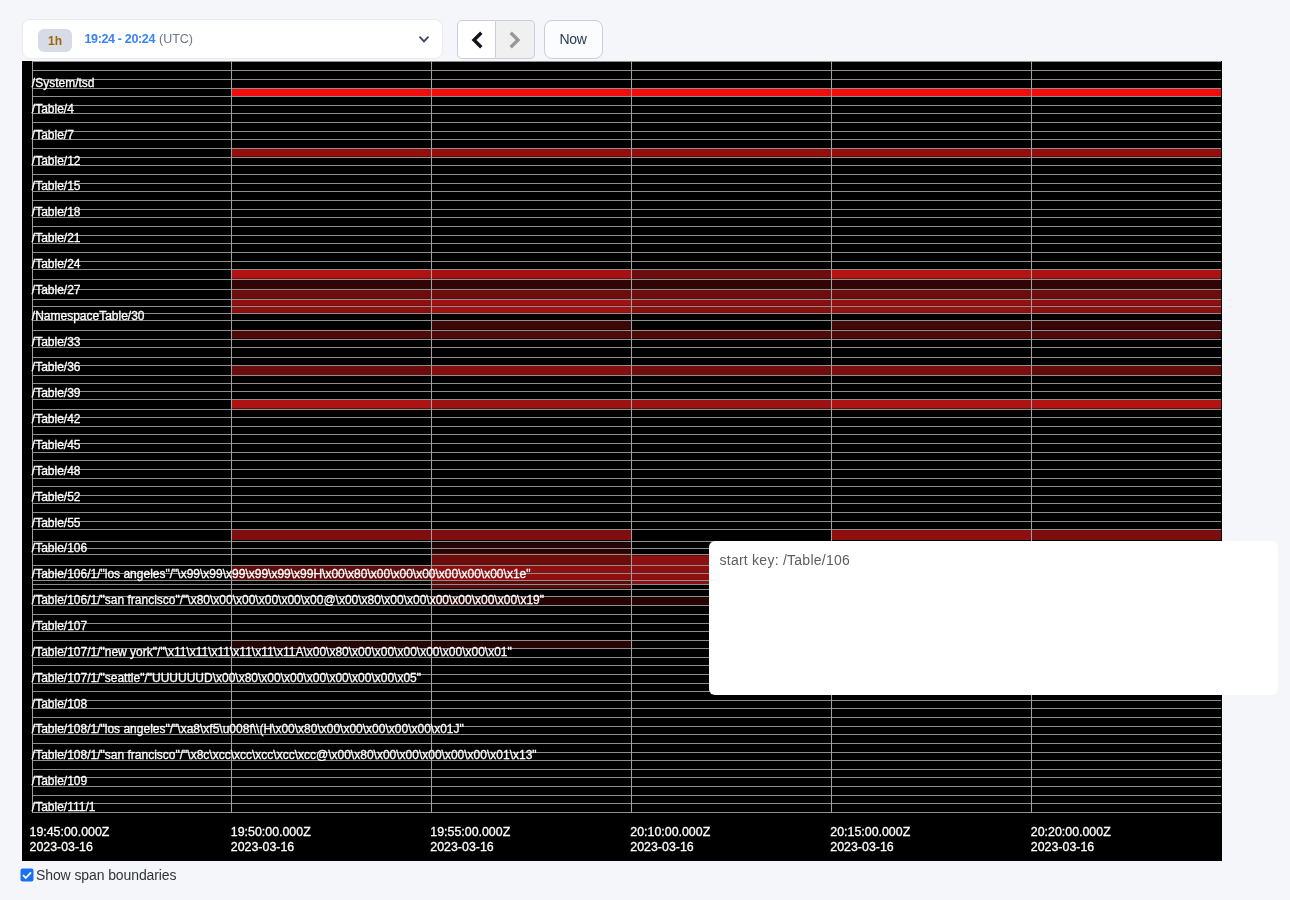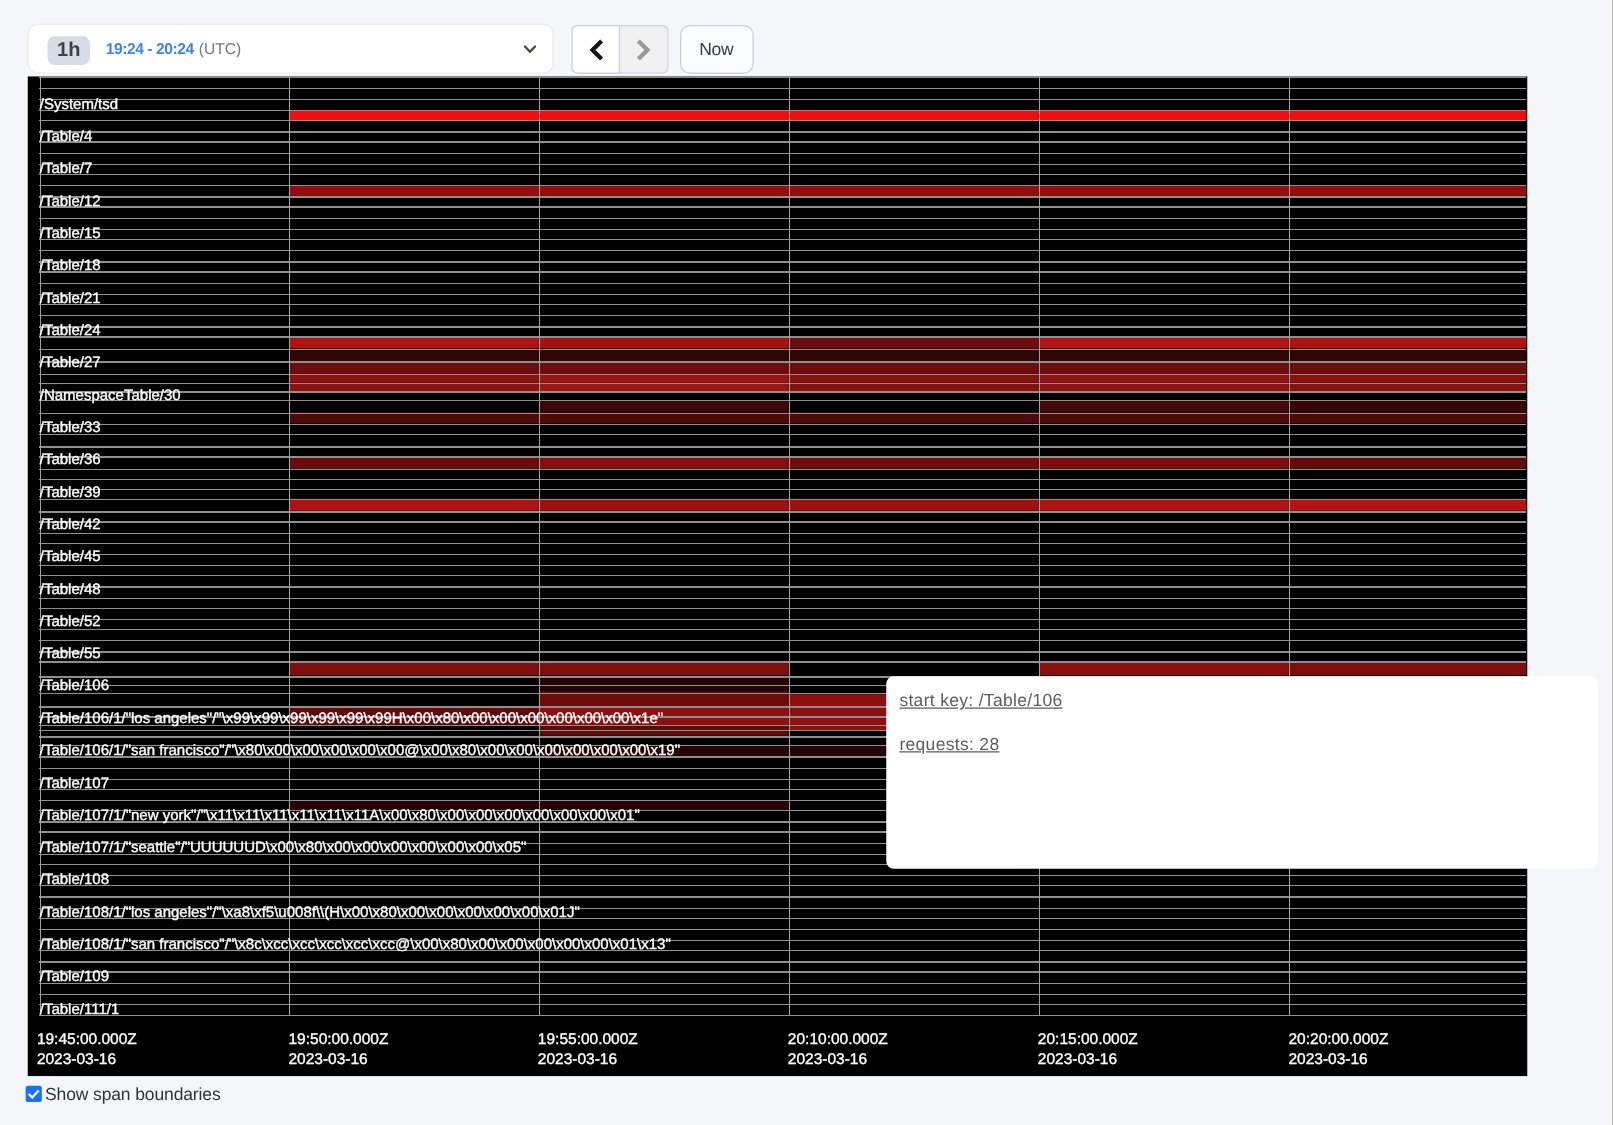--- a/index.html
+++ b/index.html
@@ -1,30 +1,30 @@
 <!DOCTYPE html>
 <html><head><meta charset="utf-8"><title>Key Visualizer</title>
 <style>
 * { margin:0; padding:0; box-sizing:border-box; }
 html,body { width:1290px; height:900px; background:#f5f6fa; font-family:"Liberation Sans", sans-serif; position:relative; overflow:hidden; }
 .abs { position:absolute; }
 .select { left:22px; top:18.5px; width:421px; height:40px; background:#fff; border:1px solid #e9eaee; border-radius:8px; display:flex; align-items:center; }
-.badge { position:absolute; left:15px; top:9.5px; width:34px; height:23px; background:#d7dbe6; border-radius:6px; color:#404040; font-size:16px; font-weight:bold; display:flex; align-items:center; justify-content:center; }
+.badge { position:absolute; left:15px; top:9.5px; width:34px; height:23px; background:#d7dbe6; border-radius:6px; color:#a16207; font-size:12px; font-weight:bold; display:flex; align-items:center; justify-content:center; }
 .trange { position:absolute; left:61.5px; top:0; height:39px; display:flex; align-items:center; font-size:12.5px; letter-spacing:-0.35px; }
 .trange b { color:#3b82f6; font-weight:bold; }
 .trange span { color:#6b7688; font-weight:normal; margin-left:4px; letter-spacing:0; }
 .caret { position:absolute; right:13.5px; top:16.5px; }
 .btngroup { left:457px; top:20px; width:78px; height:39px; display:flex; }
 .btn { width:39px; height:39px; border:1px solid #c9cede; display:flex; align-items:center; justify-content:center; background:#fff; }
 .btn.l { border-radius:5px 0 0 5px; }
 .btn.r { border-radius:0 5px 5px 0; background:#f0f0f1; border-left:none; }
 .now { left:543.5px; top:20px; width:59px; height:39px; background:#fbfcfd; border:1px solid #c9cede; border-radius:8px; color:#2e3c52; font-size:14px; font-weight:normal; letter-spacing:-0.3px; display:flex; align-items:center; justify-content:center; padding-bottom:2px; }
 .canvas { left:22px; top:61px; width:1200px; height:800px;text-align:right; }
 .tooltip { left:709px; top:541px; width:569px; height:154px; background:#fff; border-radius:6px; padding:2px 0 0 10.5px; color:#5d5d5d; font-size:14px; letter-spacing:0.25px; z-index:5; }
-.tooltip div { height:34.4px; display:flex; align-items:center; white-space:pre;text-decoration:underline; }
+.tooltip div { height:34.4px; display:flex; align-items:center; white-space:pre; }
 .cbrow { left:20px; top:867px; display:flex; align-items:center; }
 .cblabel { color:#2f3337; font-size:14px; letter-spacing:-0.1px; margin-left:2px; }
 </style></head>
 <body>
 <div class="abs select">
   <div class="badge">1h</div>
   <div class="trange">
       <b>19:24&nbsp;-&nbsp;20:24</b>
       <span>(UTC)</span>
     </div>
@@ -133,20 +133,19 @@
 <text x="608.3" y="770.5" fill="#fff" stroke="#fff" stroke-width="0.3" font-size="12.4" dominant-baseline="central" font-family="Liberation Sans, sans-serif">20:10:00.000Z</text>
 <text x="608.3" y="786.0" fill="#fff" stroke="#fff" stroke-width="0.3" font-size="12.4" dominant-baseline="central" font-family="Liberation Sans, sans-serif">2023-03-16</text>
 <text x="808.3" y="770.5" fill="#fff" stroke="#fff" stroke-width="0.3" font-size="12.4" dominant-baseline="central" font-family="Liberation Sans, sans-serif">20:15:00.000Z</text>
 <text x="808.3" y="786.0" fill="#fff" stroke="#fff" stroke-width="0.3" font-size="12.4" dominant-baseline="central" font-family="Liberation Sans, sans-serif">2023-03-16</text>
 <text x="1008.8" y="770.5" fill="#fff" stroke="#fff" stroke-width="0.3" font-size="12.4" dominant-baseline="central" font-family="Liberation Sans, sans-serif">20:20:00.000Z</text>
 <text x="1008.8" y="786.0" fill="#fff" stroke="#fff" stroke-width="0.3" font-size="12.4" dominant-baseline="central" font-family="Liberation Sans, sans-serif">2023-03-16</text>
 </svg>
 </div>
 <div class="abs tooltip">
   <div>start key: /Table/106</div>
-  <div>requests: 28</div>
 </div>
 <div class="abs cbrow">
   <svg width="14" height="14" viewBox="0 0 14 14">
       <rect x="0.5" y="0.5" width="13" height="13" rx="2" fill="#1a6ff2"></rect>
       <path d="M3 7.2 L5.8 10 L11 4.4" stroke="#fff" stroke-width="1.8" fill="none"></path>
     </svg>
   <span class="cblabel">Show span boundaries</span>
 </div>
 </body></html>

